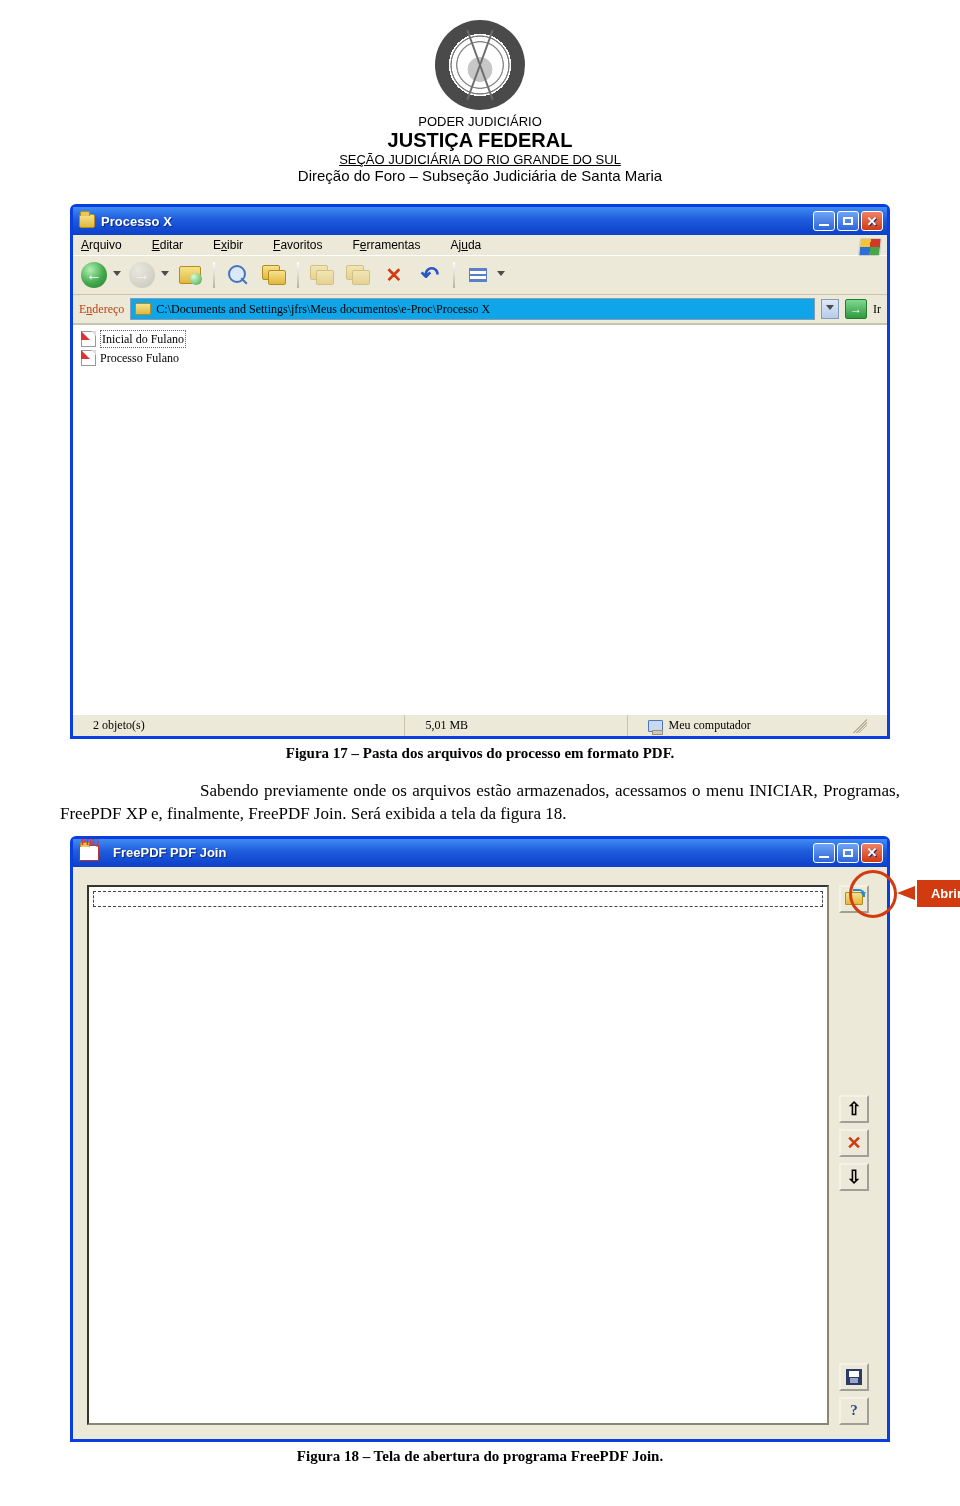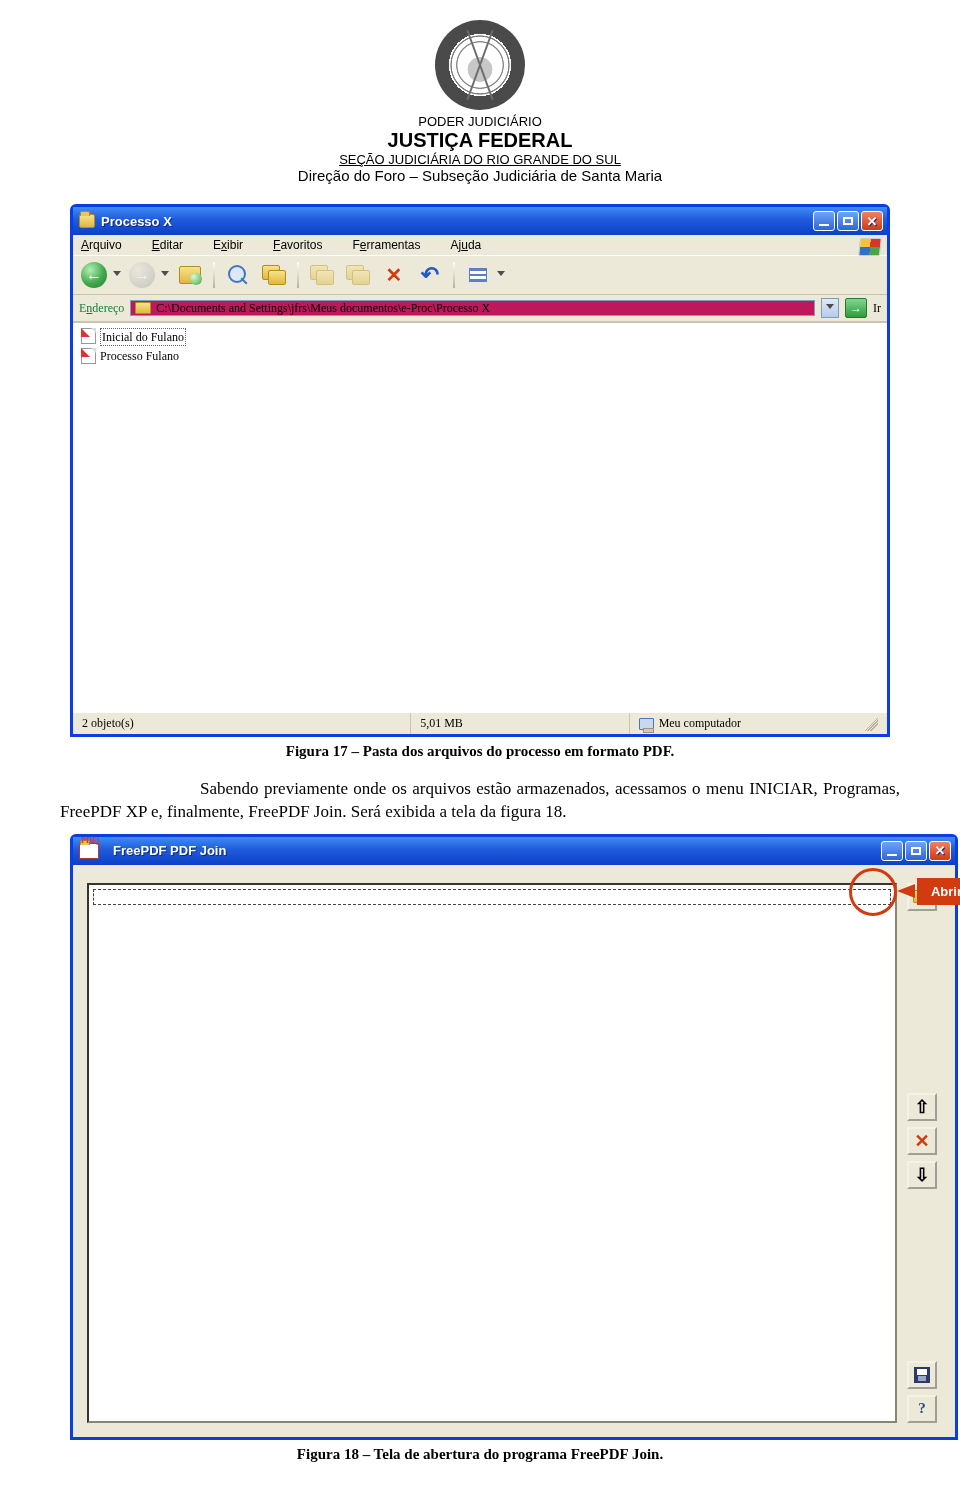--- a/index.html
+++ b/index.html
@@ -136,58 +136,58 @@
   .tb-ico.undo{color:#2557c7;font:bold 22px sans-serif;}
   .tb-ico.views{width:18px;height:14px;border:1px solid #5a80c8;background:
      repeating-linear-gradient(#5a80c8 0 2px,#fff 2px 5px);}
   .tb-drop{width:8px;height:8px;border-left:4px solid transparent;border-right:4px solid transparent;border-top:5px solid #4c4c4c;align-self:center;margin-left:-2px;}
   .tb-sep{width:2px;height:26px;background:linear-gradient(#fff,#b7b39f);margin:0 2px;}
 
   .addrbar{
     display:flex;align-items:center;gap:6px;padding:3px 6px;
     background:#ece9d8;border-bottom:1px solid #c9c4af;font:12px Tahoma;
   }
-  .addrbar .lbl{color:#15803d;}
+  .addrbar .lbl{color:#c2410c;}
   .addrbar .field{
     flex:1;display:flex;align-items:center;gap:5px;
-    background:#be185d;border:1px solid #7f9db9;height:16px;padding:0 4px;
+    background:#0ea5e9;border:1px solid #7f9db9;height:22px;padding:0 4px;
   }
   .addrbar .field .foldic{width:16px;height:12px;background:linear-gradient(#f6e38b,#e1b73e);border:1px solid #b38d20;border-radius:1px;}
   .addrbar .go{
     width:22px;height:20px;background:linear-gradient(#7fd891,#2f9a3c);
     border:1px solid #257a2d;border-radius:2px;display:flex;align-items:center;justify-content:center;color:#fff;
   }
   .addrbar .dd{width:18px;height:20px;border:1px solid #7f9db9;background:linear-gradient(#dfe9f7,#b7cbea);display:flex;align-items:center;justify-content:center;}
 
   .filepane{
     background:#fff;border-top:1px solid #c9c4af;min-height:390px;
     padding:4px 6px; font:12px Tahoma;
   }
-  .fileitem{display:flex;align-items:flex-start;gap:4px;padding:1px 2px;line-height:16px;}
+  .fileitem{display:flex;align-items:center;gap:4px;padding:1px 2px;line-height:16px;}
   .fileitem.sel .fn{border:1px dotted #666;padding:0 1px;}
   .pdfic{width:15px;height:16px;position:relative;background:#fff;border:1px solid #999;}
   .pdfic::before{content:"";position:absolute;left:-1px;top:-1px;width:9px;height:9px;background:#d33;clip-path:polygon(0 0,100% 100%,0 100%);}
   .pdfic::after{content:"";position:absolute;right:-1px;top:-1px;width:5px;height:5px;background:#ddd;clip-path:polygon(100% 0,100% 100%,0 0);}
 
   .statusbar{
     display:flex;font:12px Tahoma;border-top:1px solid #fff;
     background:#ece9d8;height:22px;align-items:center;
   }
-  .statusbar .cell{padding:0 9px;border-right:1px solid #c9c4af;height:100%;display:flex;align-items:center;}
+  .statusbar .cell{padding:0 20px;border-right:1px solid #c9c4af;height:100%;display:flex;align-items:center;}
   .statusbar .cell:first-child{flex:1.6;}
   .statusbar .cell:nth-child(2){flex:1;}
   .statusbar .cell:last-child{flex:1.2;border-right:none;gap:5px;}
   .mycomp{width:15px;height:12px;background:#c9d8ef;border:1px solid #4b76b9;border-radius:1px;position:relative;}
   .mycomp::after{content:"";position:absolute;left:3px;bottom:-4px;width:9px;height:3px;background:#cfcabb;border:1px solid #9a947e;}
   .grip{margin-left:auto;width:14px;height:14px;background:
     linear-gradient(135deg,transparent 0 50%,#b5b19a 50% 55%,transparent 55% 60%,#b5b19a 60% 65%,transparent 65% 70%,#b5b19a 70% 75%,transparent 75%);
   }
 
   
-  .fpdf{ width: 888px; position:relative; }
+  .fpdf{ width: 820px; position:relative; }
   .fpdf .titlebar .titleicon{
     background:#fff;border:1px solid #b33;width:20px;height:16px;border-radius:1px;
   }
   .fpdf .titlebar .pdfjlbl{
     position:absolute;left:8px;top:-1px;font:bold 8px Tahoma;color:#d33;text-shadow:none;
   }
   .fpdf-body{
     background:#ece9d8;padding:18px 14px 14px;display:flex;gap:6px;
   }
   .fpdf-list{

